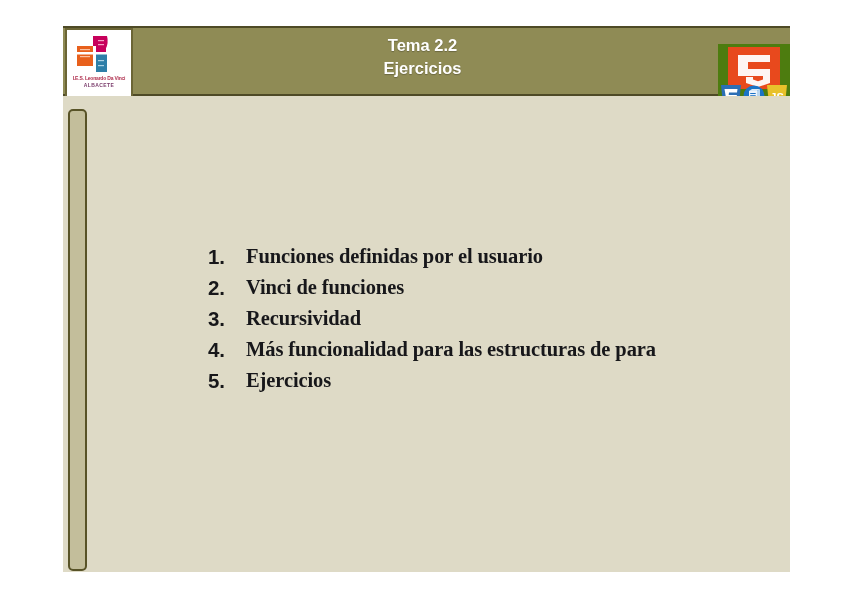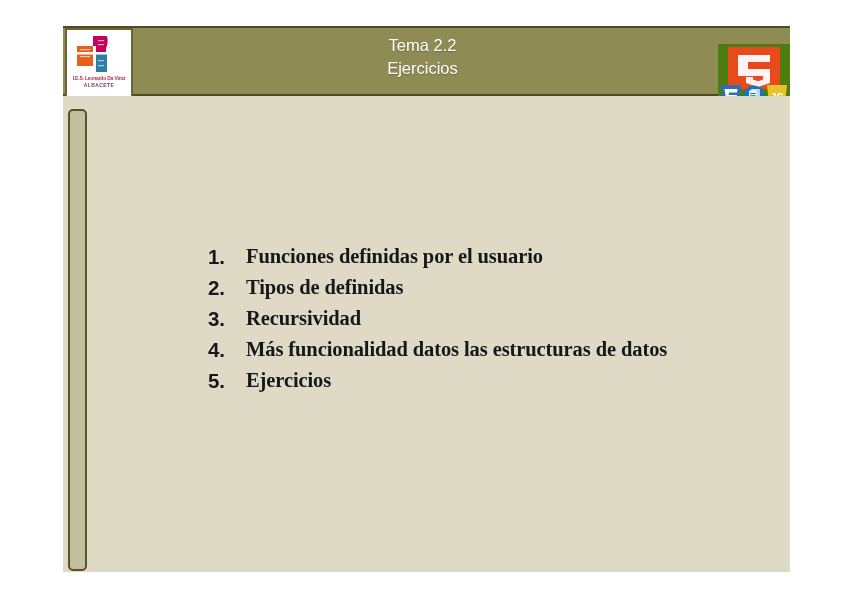--- a/index.html
+++ b/index.html
@@ -80,21 +80,21 @@
     letter-spacing: 0.4px;
   }
 
   #title-block {
     position: absolute;
     left: 70px;
     right: 78px;
     top: 6px;
     text-align: center;
     color: #FFFFFF;
-    font-weight: normal;
+    font-weight: bold;
     font-size: 16.5px;
     line-height: 23px;
     text-shadow: 0 1px 1px rgba(0,0,0,0.25);
   }
 
   #tech-logos {
     position: absolute;
     right: 0px;
     top: 16px;
     width: 72px;
@@ -234,29 +234,29 @@
 
     <div id="left-bar"></div>
 
     <ol id="list">
       <li>
         <span class="num">1.</span>
         <span class="txt">Funciones definidas por el usuario</span>
       </li>
       <li>
         <span class="num">2.</span>
-        <span class="txt">Tipos de definidas</span>
+        <span class="txt">Vinci de funciones</span>
       </li>
       <li>
         <span class="num">3.</span>
         <span class="txt">Recursividad</span>
       </li>
       <li>
         <span class="num">4.</span>
-        <span class="txt">Más funcionalidad datos las estructuras de datos</span>
+        <span class="txt">Más funcionalidad para las estructuras de para</span>
       </li>
       <li>
         <span class="num">5.</span>
         <span class="txt">Ejercicios</span>
       </li>
     </ol>
 
   </div>
 </div>
 

